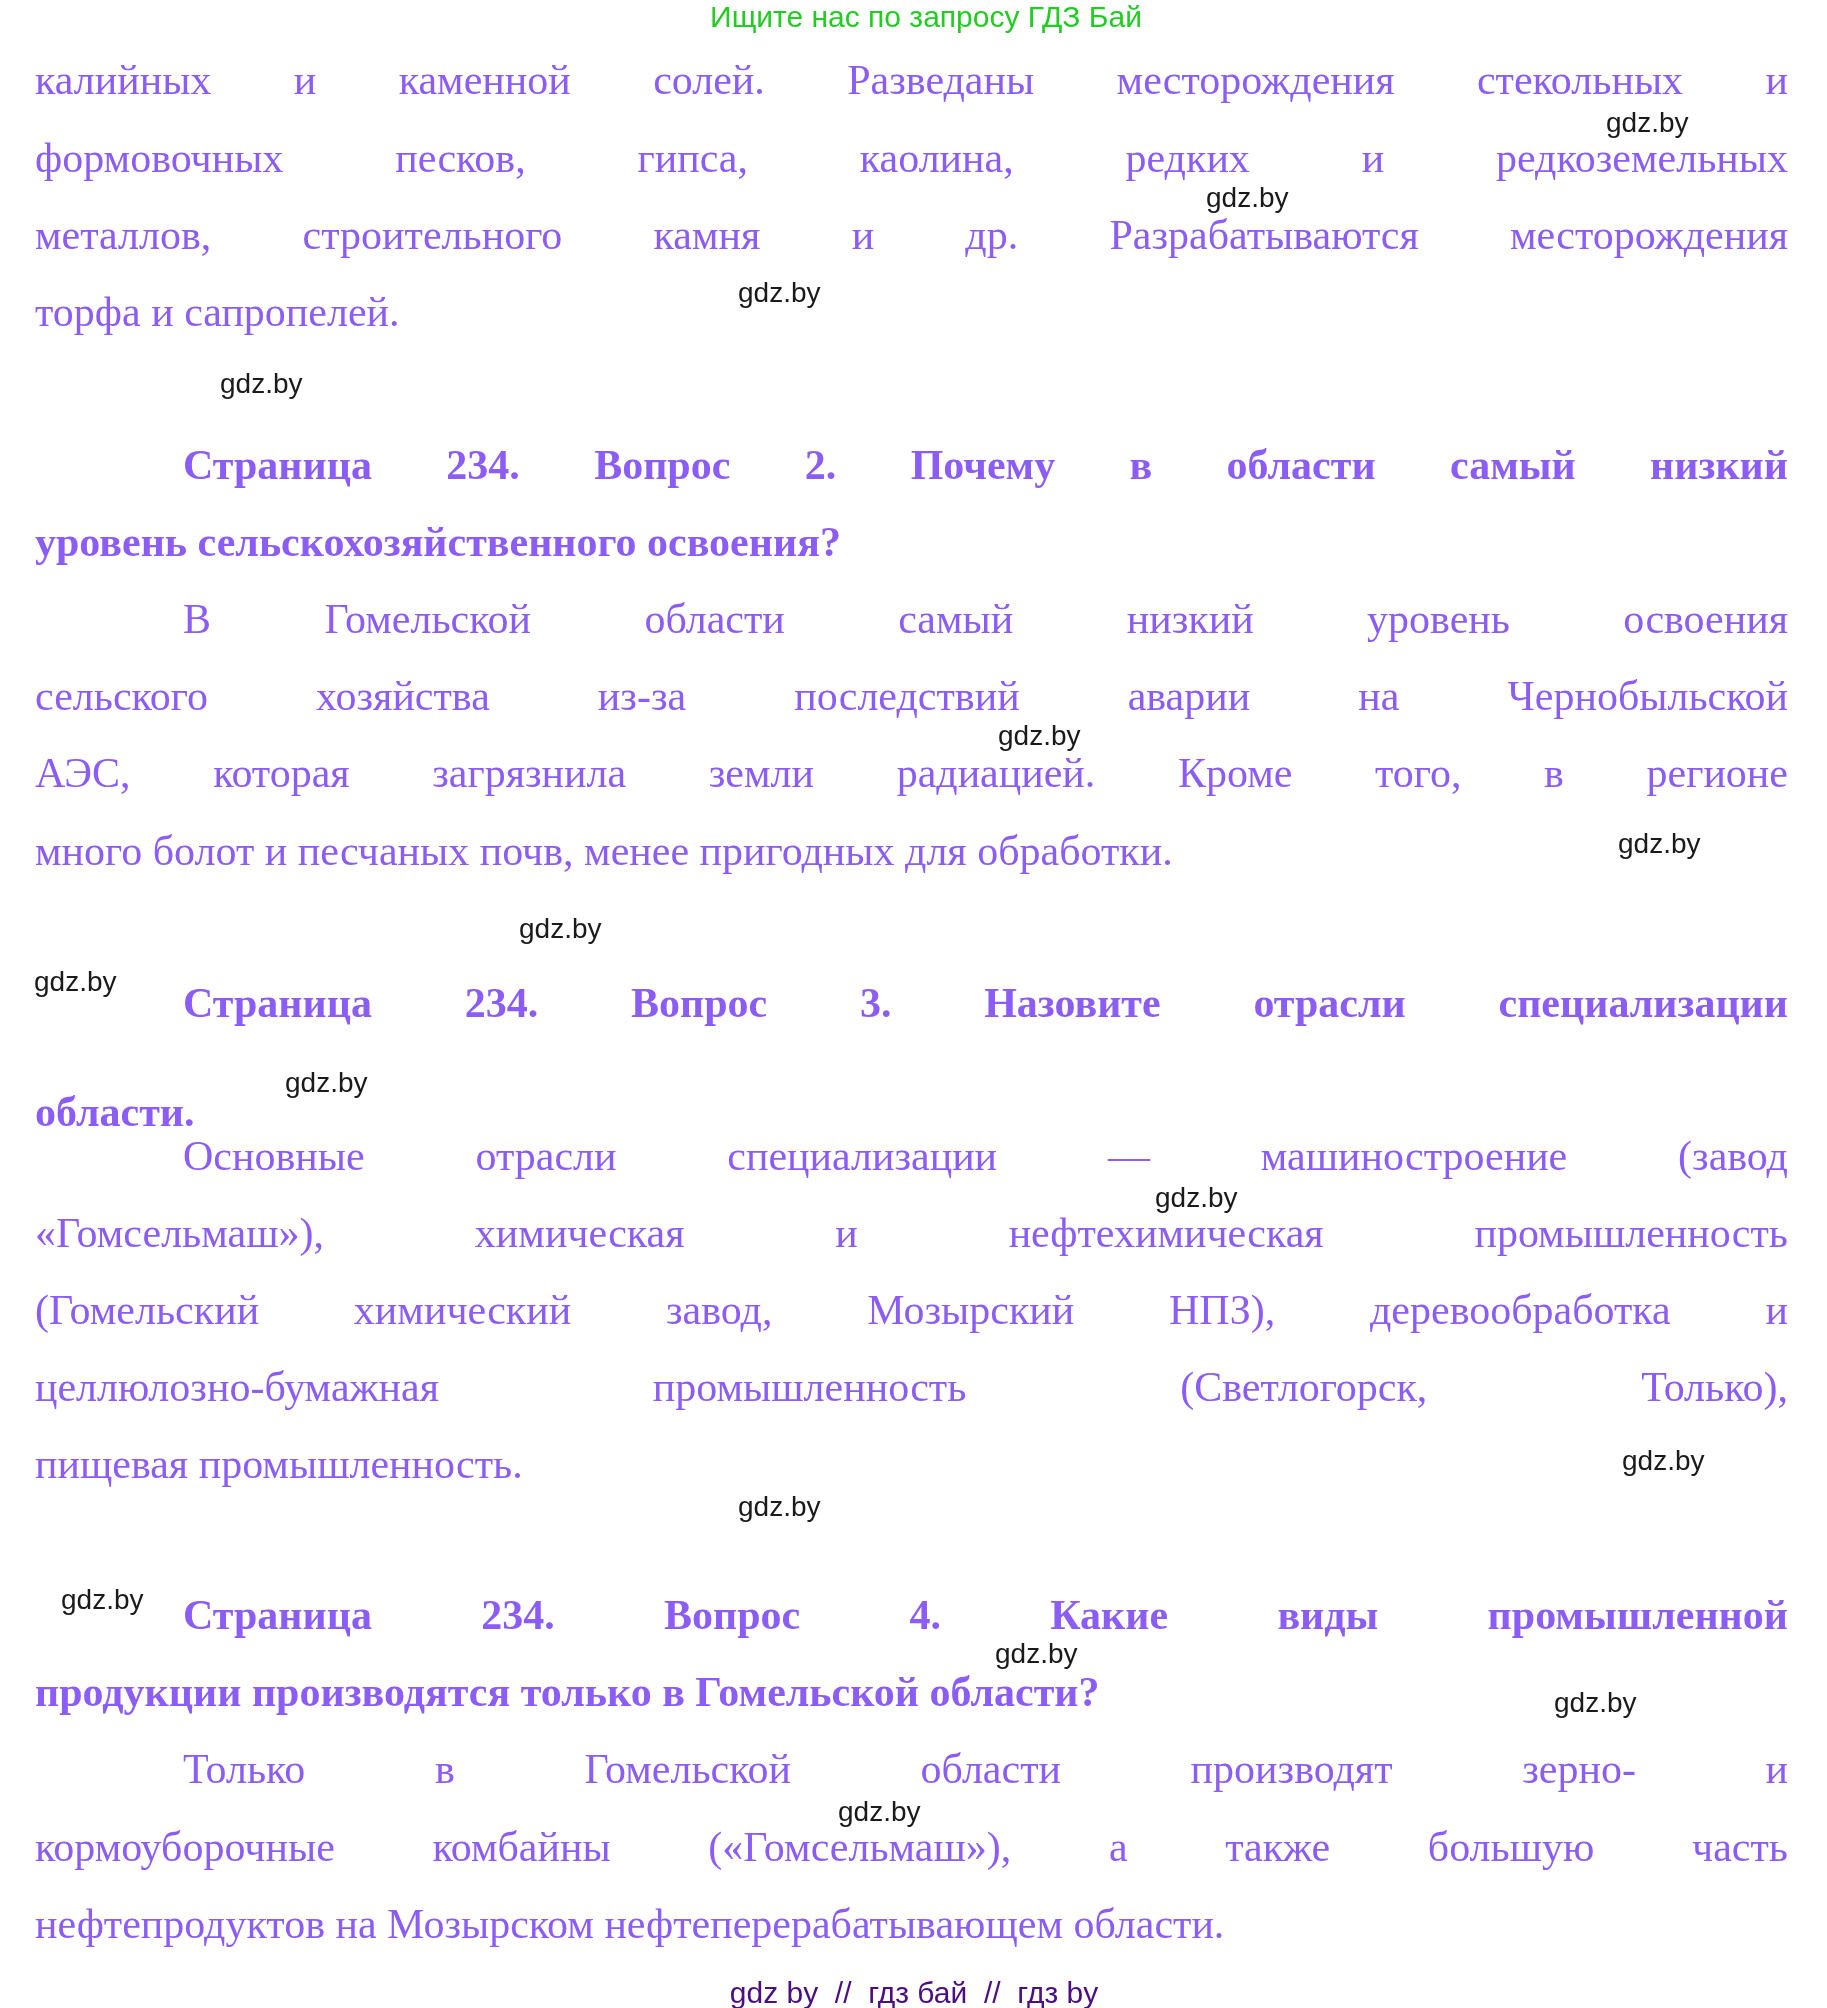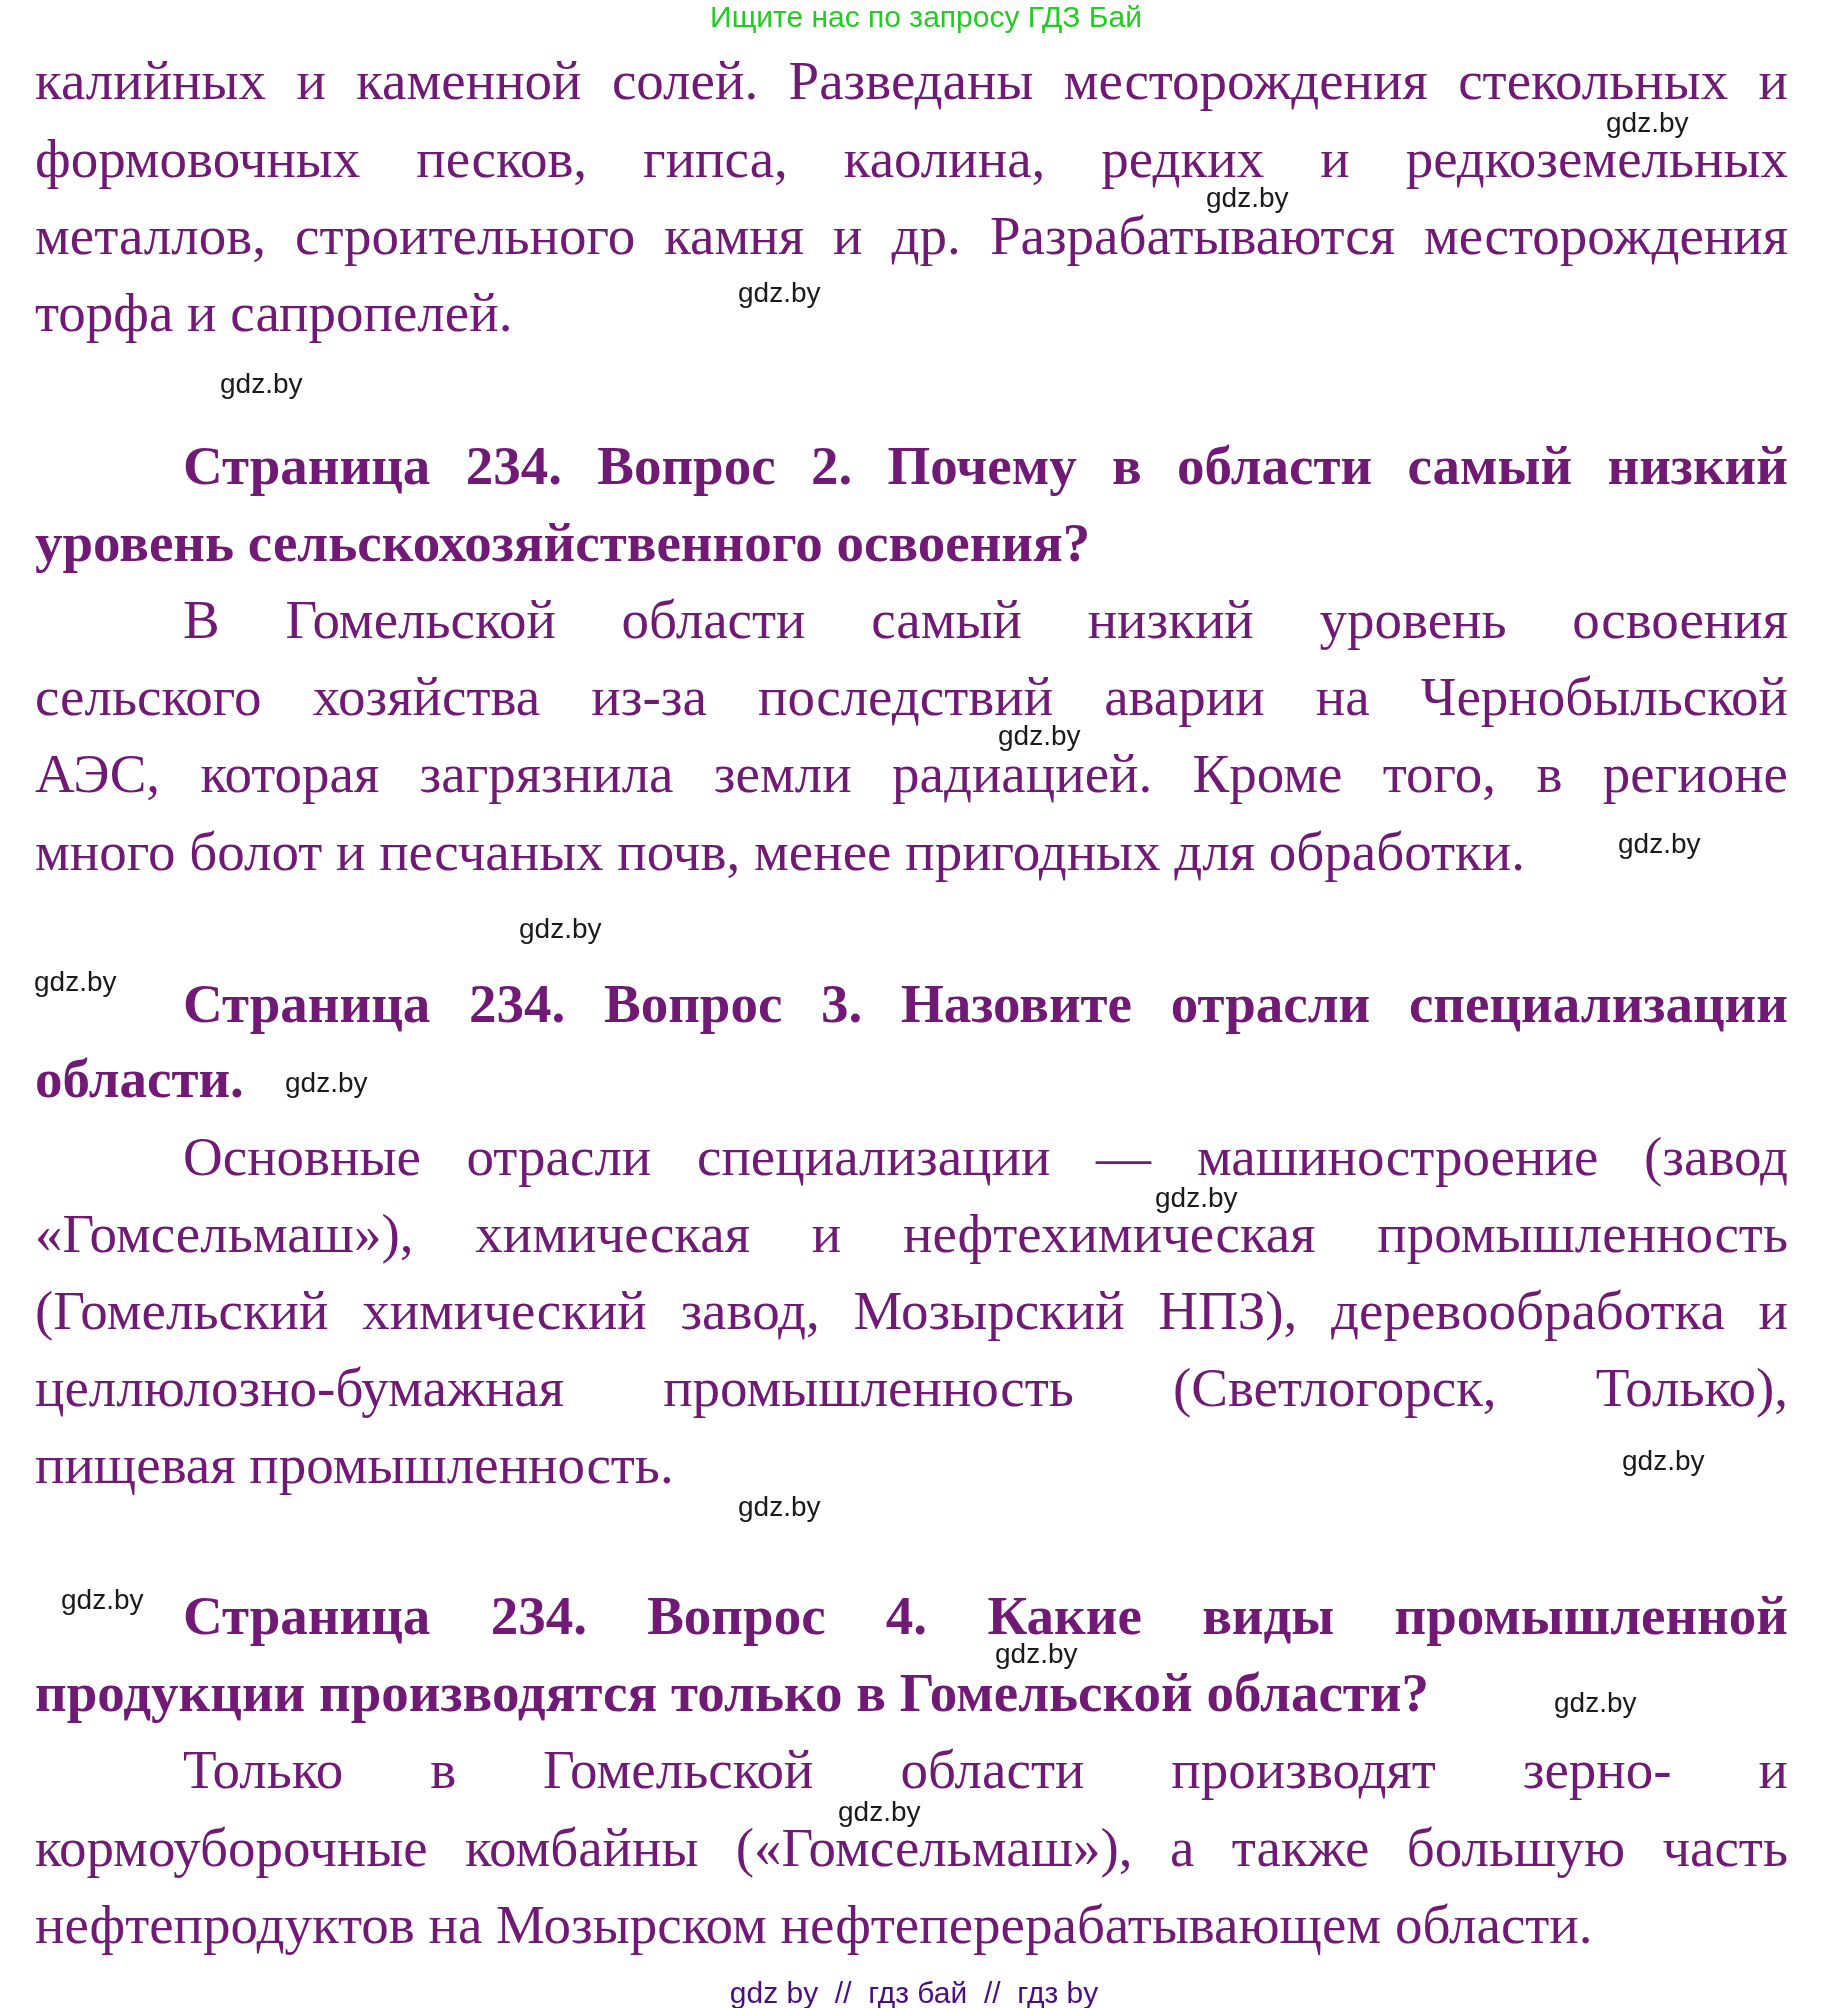--- a/index.html
+++ b/index.html
@@ -9,22 +9,22 @@
     text-align: center; font-family: "Liberation Sans", sans-serif;
     font-size: 30px; line-height: 34px; color: #22cc22; padding-left: 12px;
   }
   .footer {
     position: absolute; left: 0; top: 1976px; width: 1828px; height: 33px;
     text-align: center; font-family: "Liberation Sans", sans-serif;
     font-size: 30px; line-height: 33px; color: #4b0e82;
   }
   .line {
     position: absolute; left: 35px; width: 1753px;
-    font-family: "Liberation Serif", serif; font-size: 55px;
-    line-height: 59px; height: 59px; color: #701a75;
+    font-family: "Liberation Serif", serif; font-size: 42px;
+    line-height: 59px; height: 59px; color: #8b5cf6;
     text-align: justify; text-align-last: justify; white-space: nowrap;
     overflow: visible;
   }
   .line.indent { left: 183px; width: 1605px; }
   .line.last { text-align-last: left; }
   .line.bold { font-weight: bold; }
   .line-inner { display: block; white-space: normal; text-align: inherit; text-align-last: inherit; }
   .wm {
     position: absolute; font-family: "Liberation Sans", sans-serif;
     font-size: 28px; line-height: 32px; color: #1a1a1a;
@@ -63,21 +63,21 @@
 <div class="line" style="top:744px">
     <span class="line-inner">АЭС, которая загрязнила земли радиацией. Кроме того, в регионе</span>
   </div>
 <div class="line last" style="top:822px">
     <span class="line-inner">много болот и песчаных почв, менее пригодных для обработки.</span>
   </div>
 
 <div class="line bold indent" style="top:974px">
     <span class="line-inner">Страница 234. Вопрос 3. Назовите отрасли специализации</span>
   </div>
-<div class="line bold last" style="top:1049px">
+<div class="line bold last" style="top:1083px">
     <span class="line-inner">области.</span>
   </div>
 <div class="line indent" style="top:1127px">
     <span class="line-inner">Основные отрасли специализации — машиностроение (завод</span>
   </div>
 <div class="line" style="top:1204px">
     <span class="line-inner">«Гомсельмаш»), химическая и нефтехимическая промышленность</span>
   </div>
 <div class="line" style="top:1281px">
     <span class="line-inner">(Гомельский химический завод, Мозырский НПЗ), деревообработка и</span>

